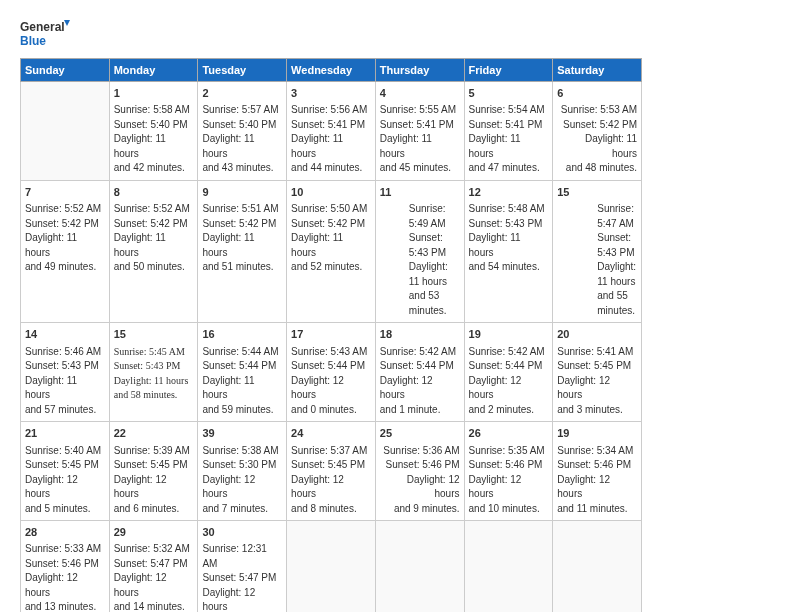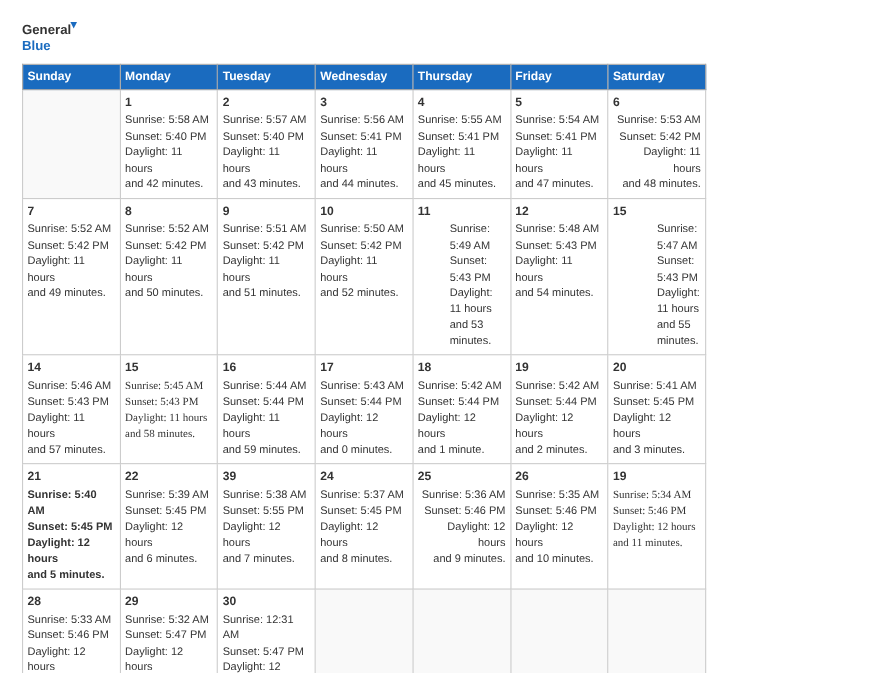--- a/index.html
+++ b/index.html
@@ -252,36 +252,36 @@
             <div class="day-num">20</div>
             <div class="day-info" style="white-space: pre-line;">Sunrise: 5:41 AM
 Sunset: 5:45 PM
 Daylight: 12 hours
 and 3 minutes.</div>
           </td>
         </tr>
         <tr>
           <td>
             <div class="day-num">21</div>
-            <div class="day-info" style="white-space: pre-line; font-weight: bold;">Sunrise: 5:40 AM
+            <div class="day-info" style="white-space: pre-line;">Sunrise: 5:40 AM
 Sunset: 5:45 PM
 Daylight: 12 hours
 and 5 minutes.</div>
           </td>
           <td>
             <div class="day-num">22</div>
             <div class="day-info" style="white-space: pre-line;">Sunrise: 5:39 AM
 Sunset: 5:45 PM
 Daylight: 12 hours
 and 6 minutes.</div>
           </td>
           <td>
             <div class="day-num">39</div>
             <div class="day-info" style="white-space: pre-line;">Sunrise: 5:38 AM
-Sunset: 5:55 PM
+Sunset: 5:30 PM
 Daylight: 12 hours
 and 7 minutes.</div>
           </td>
           <td>
             <div class="day-num">24</div>
             <div class="day-info" style="white-space: pre-line;">Sunrise: 5:37 AM
 Sunset: 5:45 PM
 Daylight: 12 hours
 and 8 minutes.</div>
           </td>
@@ -294,21 +294,21 @@
           </td>
           <td>
             <div class="day-num">26</div>
             <div class="day-info" style="white-space: pre-line;">Sunrise: 5:35 AM
 Sunset: 5:46 PM
 Daylight: 12 hours
 and 10 minutes.</div>
           </td>
           <td>
             <div class="day-num">19</div>
-            <div class="day-info" style="white-space: pre-line; font-family: Liberation Serif, serif;">Sunrise: 5:34 AM
+            <div class="day-info" style="white-space: pre-line;">Sunrise: 5:34 AM
 Sunset: 5:46 PM
 Daylight: 12 hours
 and 11 minutes.</div>
           </td>
         </tr>
         <tr>
           <td>
             <div class="day-num">28</div>
             <div class="day-info" style="white-space: pre-line;">Sunrise: 5:33 AM
 Sunset: 5:46 PM

